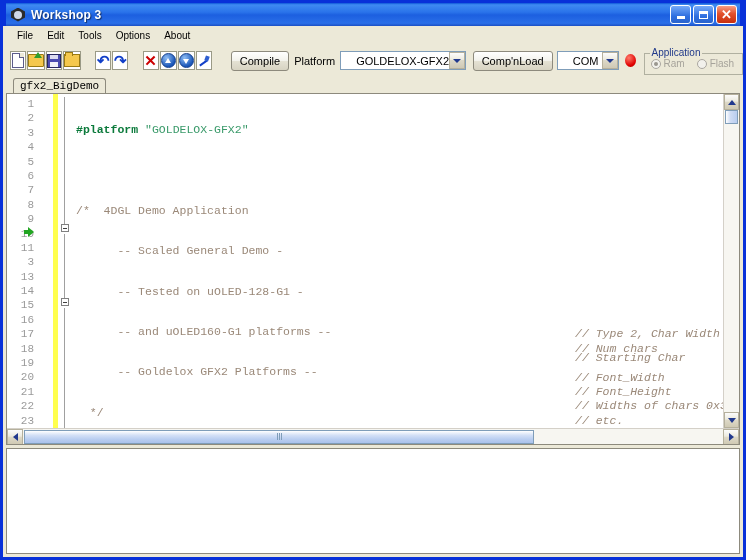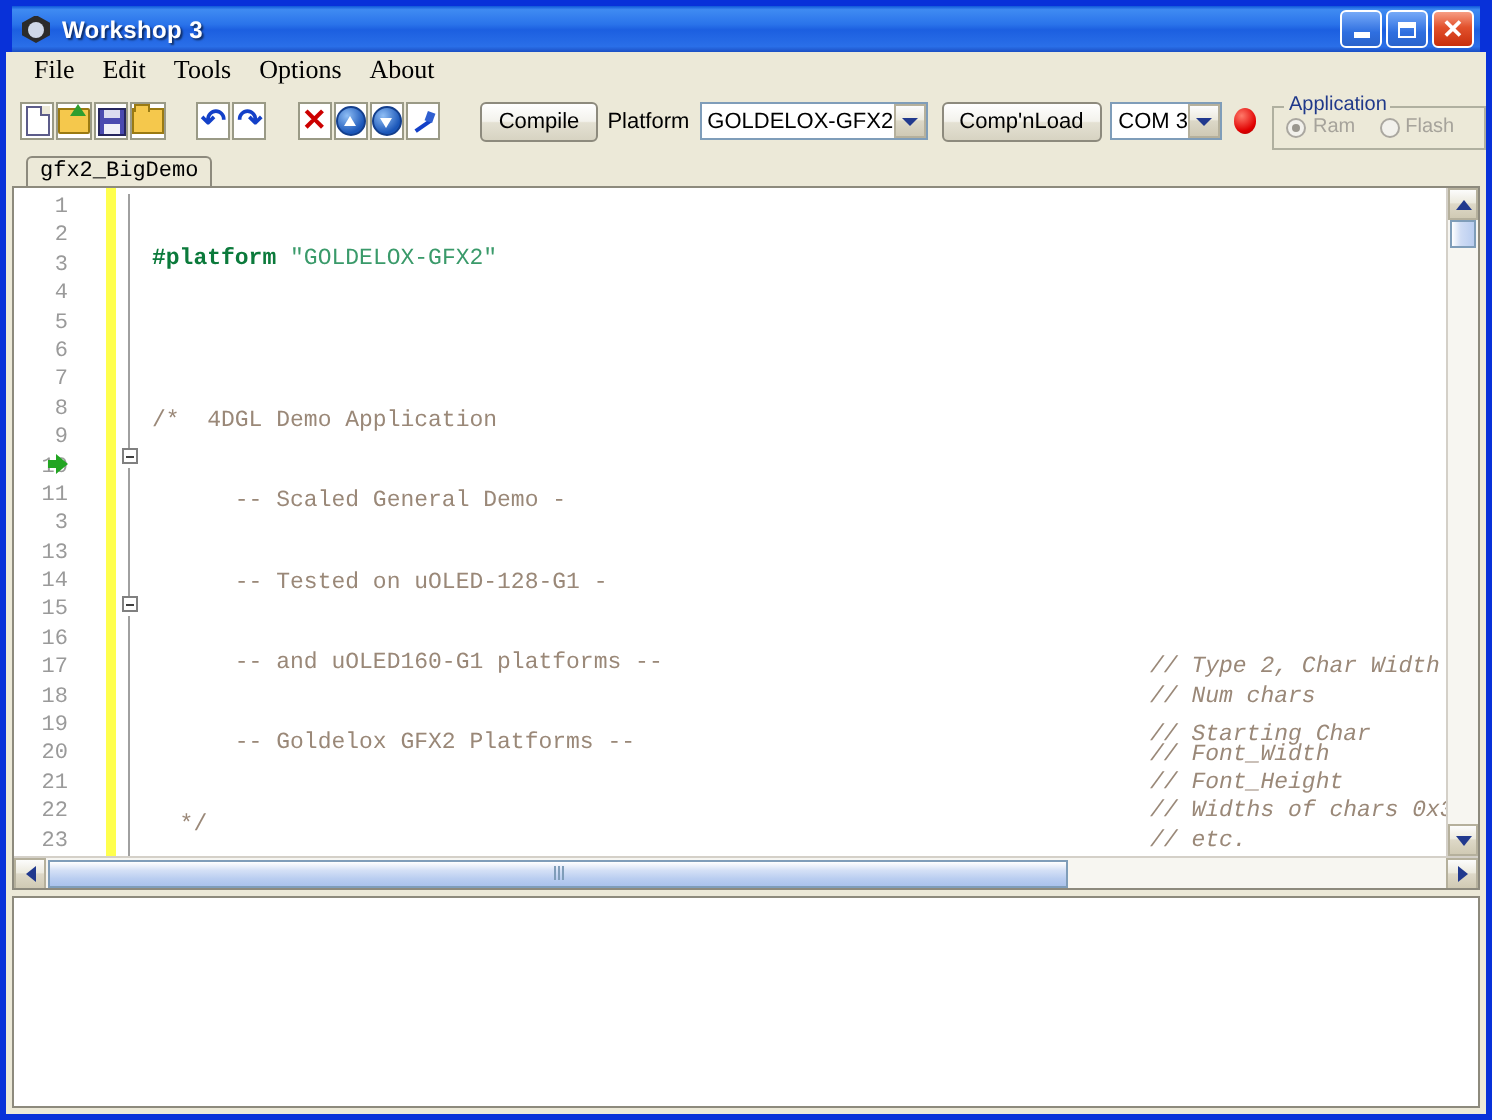--- a/index.html
+++ b/index.html
@@ -68,21 +68,21 @@
 
   
   .menubar{
     height:18px;flex:0 0 18px;
     background:#ece9d8;
     display:flex;align-items:center;
     padding-left:8px;
     border-bottom:0;
   }
   .menuitem{
-    font-size:13px;color:#000;padding:1px 8px 1px 6px;cursor:default;font-family:Liberation Serif, serif;
+    font-size:10px;color:#000;padding:1px 8px 1px 6px;cursor:default;
   }
 
   
   .toolbar{
     flex:0 0 33px;height:33px;
     background:#ece9d8;
     display:flex;align-items:center;
     padding-left:7px;
     position:relative;
     box-sizing:border-box;
@@ -127,21 +127,21 @@
     cursor:default;white-space:nowrap;
     box-sizing:border-box;
   }
   .tb-label{font-size:11px;color:#000;margin:0 5px;white-space:nowrap;}
 
   .combo{
     height:19px;background:#fff;border:1px solid #7f9db9;
     display:flex;align-items:center;box-sizing:border-box;
     cursor:default;
   }
-  .combo .ctext{flex:1 1 auto;padding-left:3px;font-size:11px;color:#000;white-space:nowrap;overflow:hidden;}
+  .combo .ctext{flex:1 1 auto;padding-left:15px;font-size:11px;color:#000;white-space:nowrap;overflow:hidden;}
   .combo .cbtn{
     width:16px;height:17px;flex:0 0 16px;margin:0 0px 0 0;
     background:linear-gradient(to bottom,#fcfcfc,#eceade 45%,#dcd8c8 50%,#cfc9b5);
     border:1px solid #b5b09c;box-sizing:border-box;
     display:flex;align-items:center;justify-content:center;
   }
   .cbtn .arrow{width:0;height:0;border-left:4px solid transparent;border-right:4px solid transparent;border-top:4px solid #21398e;}
 
   .leddot{
     width:13px;height:13px;border-radius:50%;
@@ -489,21 +489,21 @@
           
           
           
           
           
           
 
           <div class="rcomments">
             <div class="rc" style="top:230.4px">// Type 2, Char Width preceeds ch</div>
             <div class="rc" style="top:244.8px">// Num chars</div>
-            <div class="rc" style="top:264px">// Starting Char</div>
+            <div class="rc" style="top:254px">// Starting Char</div>
             <div class="rc" style="top:273.6px">// Font_Width</div>
             <div class="rc" style="top:288.0px">// Font_Height</div>
             <div class="rc" style="top:302.4px">// Widths of chars 0x32 to 0x39</div>
             <div class="rc" style="top:316.8px">// etc.</div>
           </div>
         </div>
       </div>
 
       <div class="vscroll">
         <div class="sb-arrow up">

